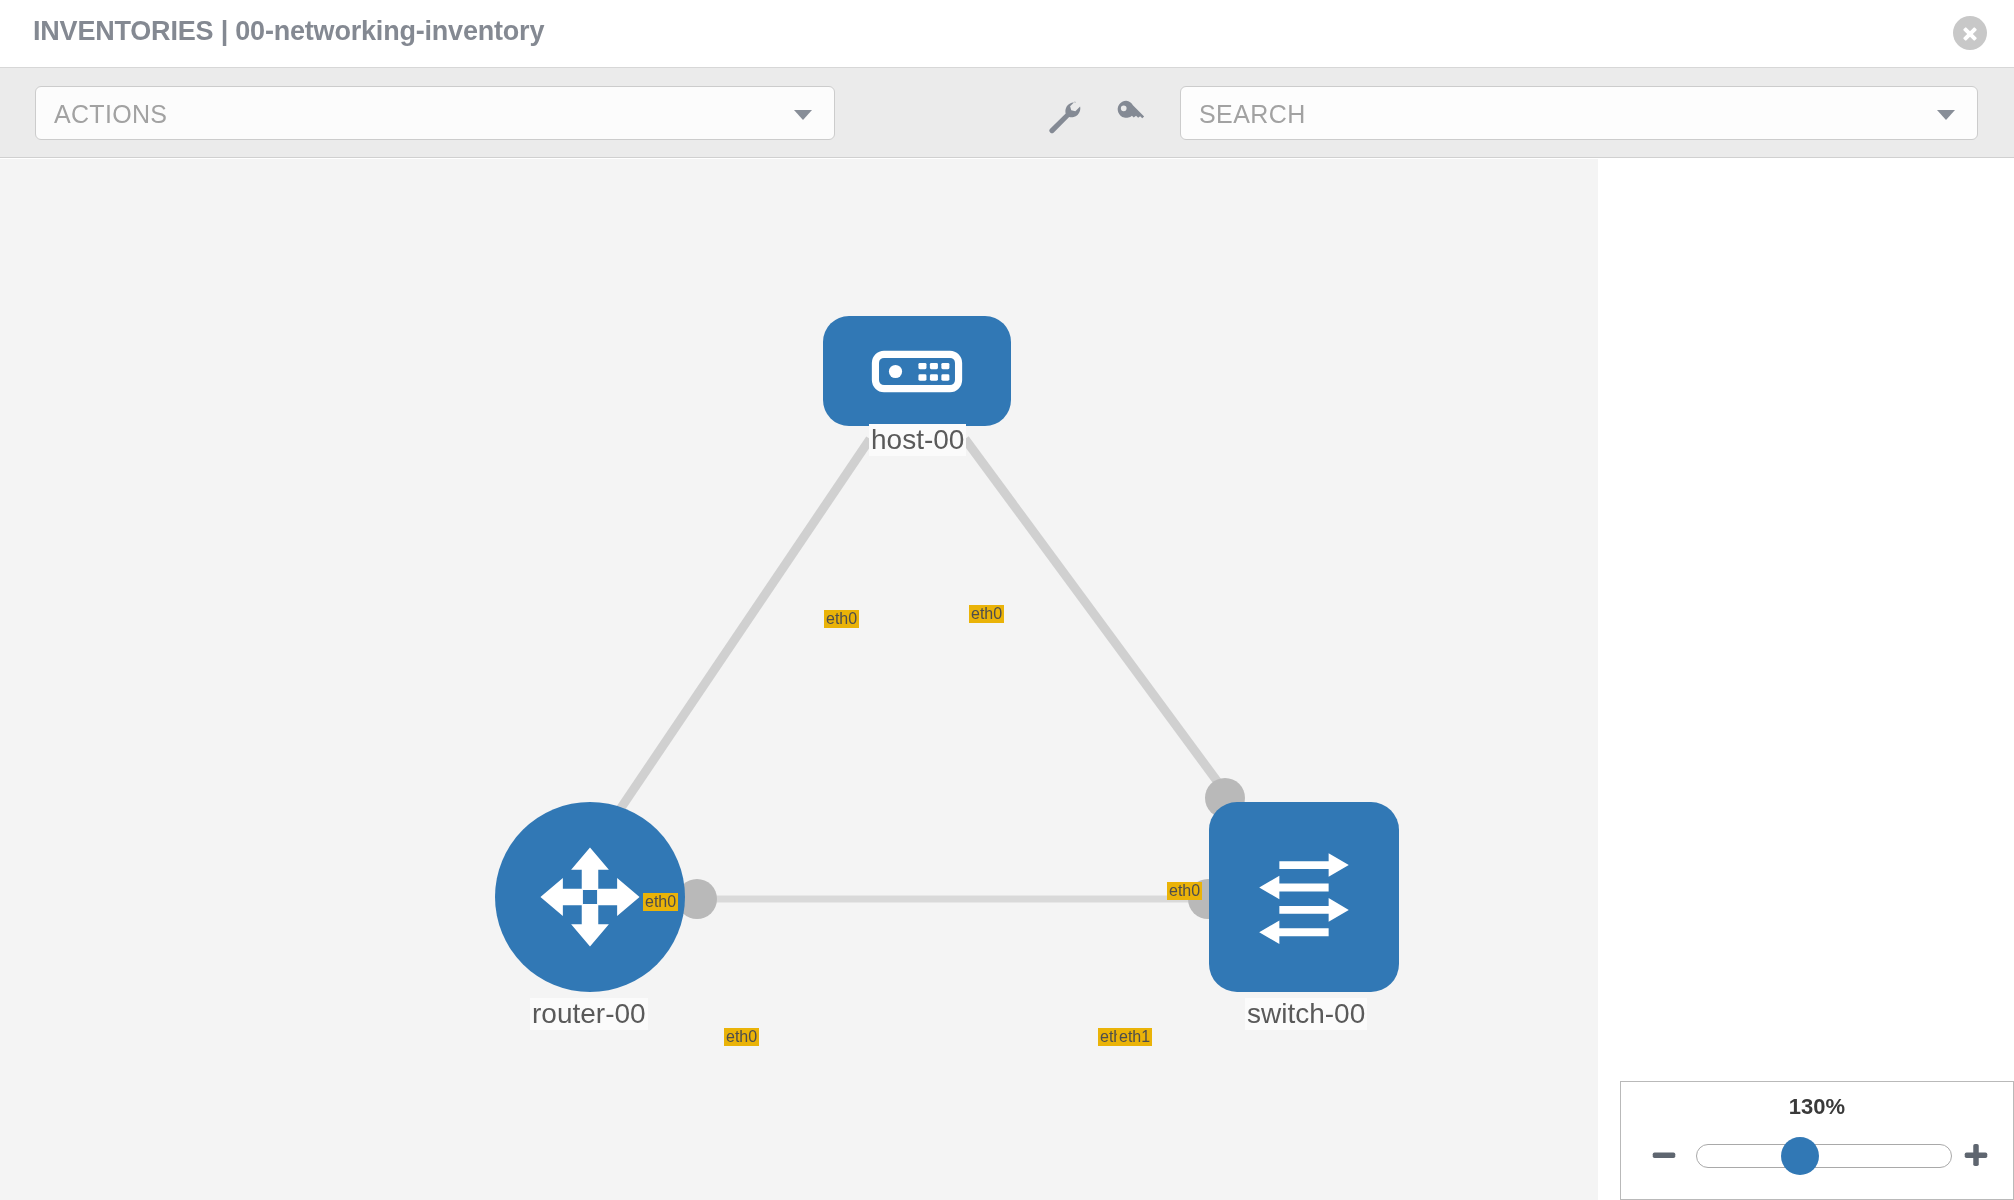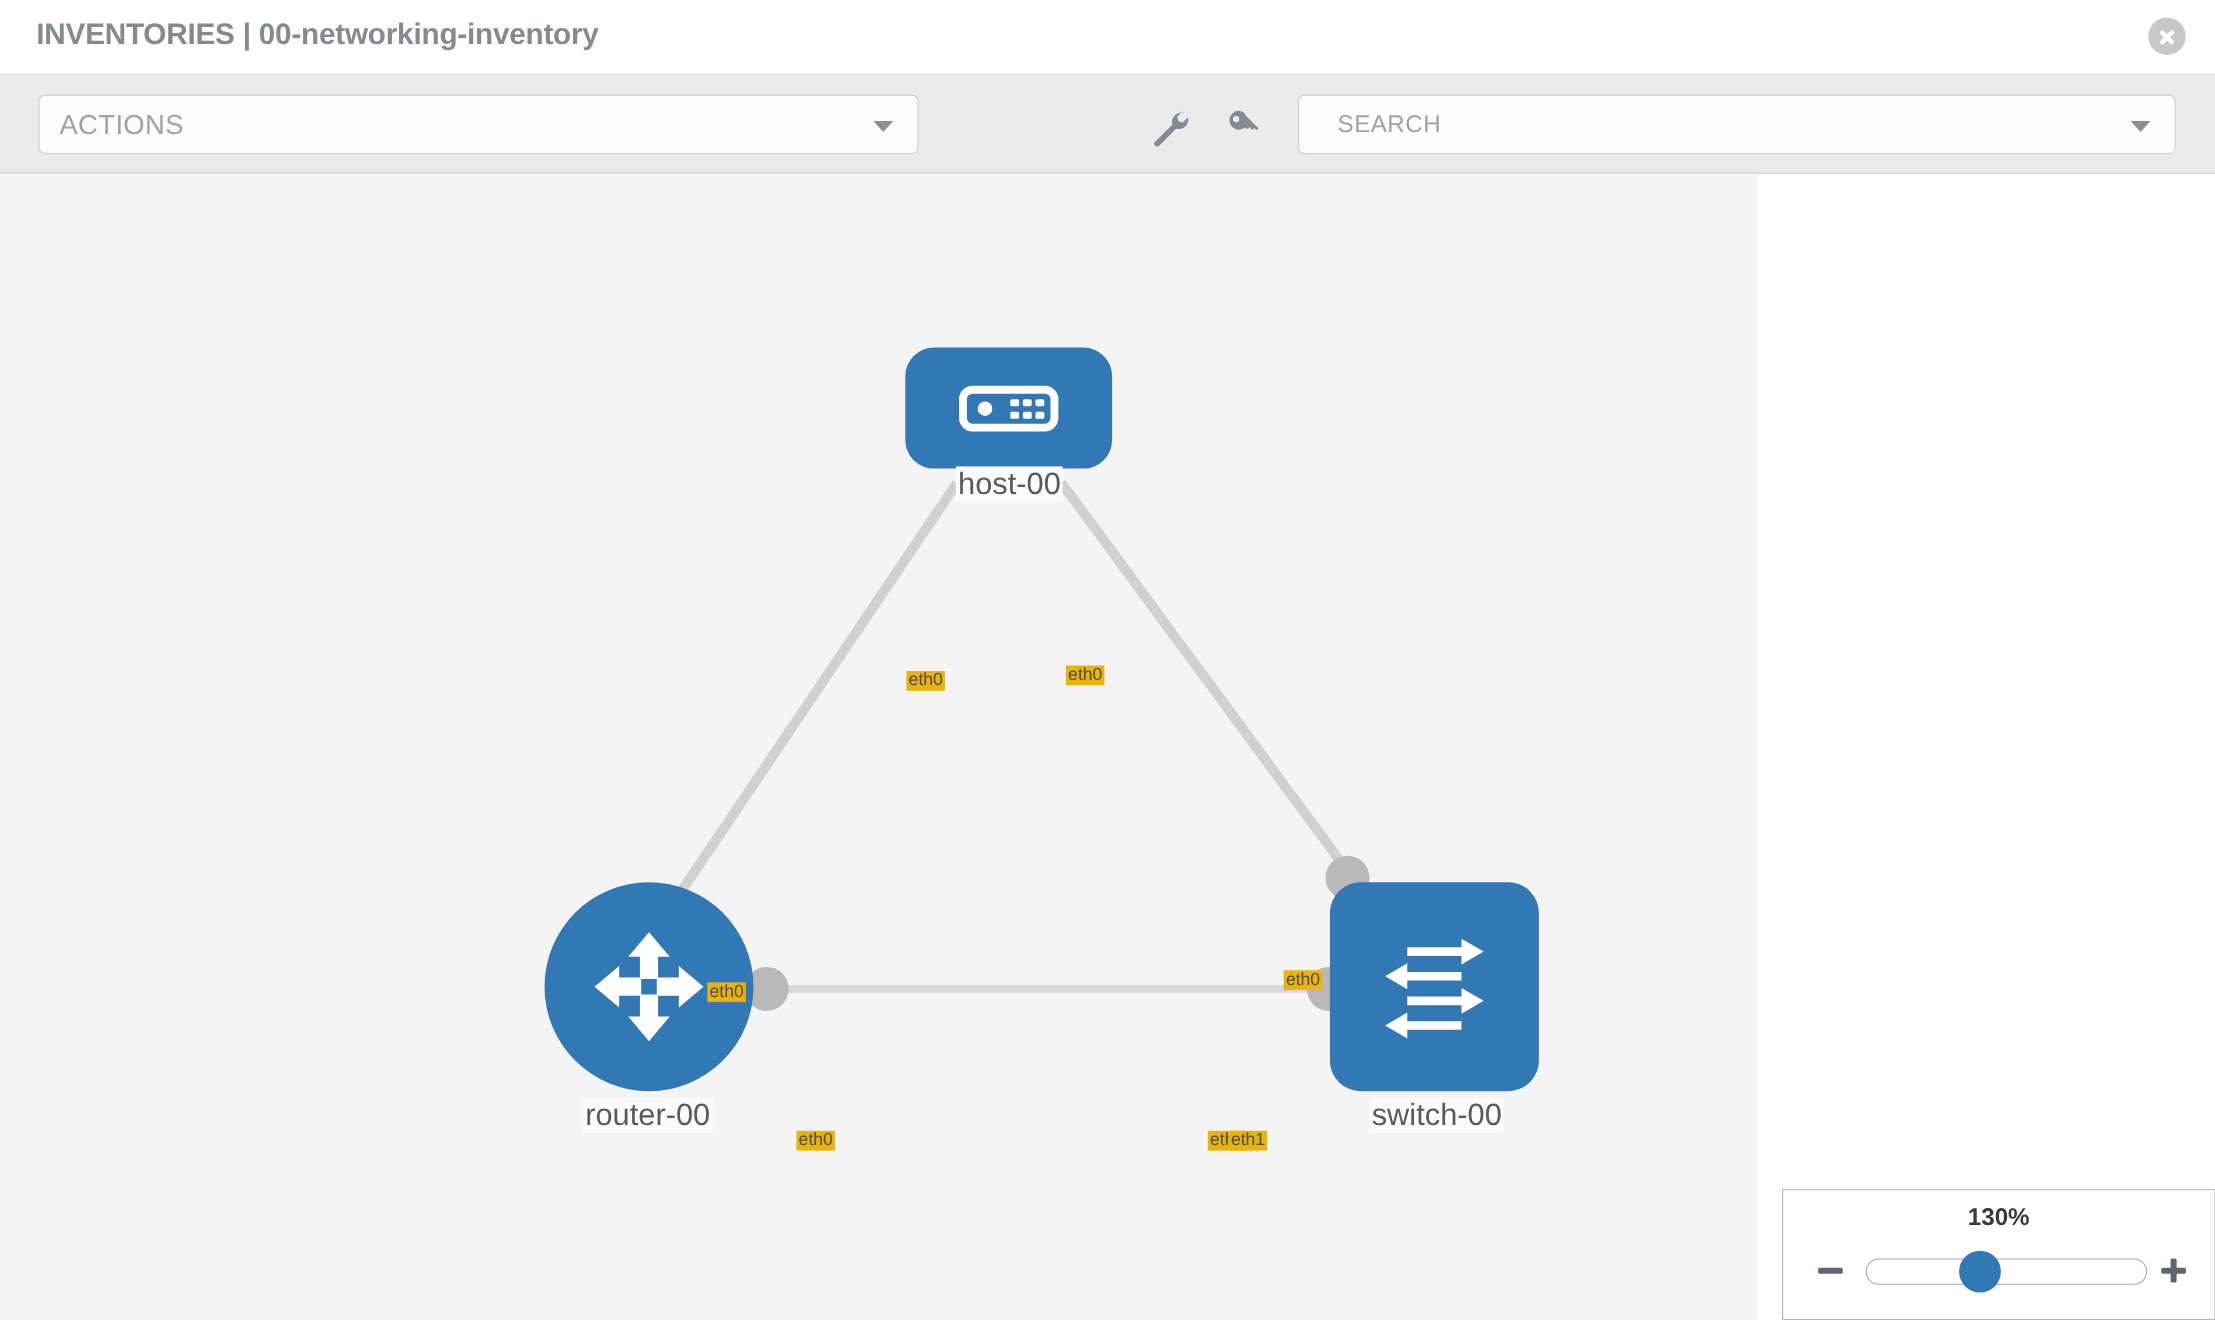--- a/index.html
+++ b/index.html
@@ -72,21 +72,21 @@
   .tool-icon.key    { left: 1112px; }
   .search-box {
     position: absolute; left: 1180px; top: 86px;
     width: 798px; height: 54px;
     background: #fdfdfd;
     border: 1px solid #cccccc; border-radius: 6px;
     cursor: text;
   }
   .search-box .sel-label {
     position: absolute; left: 18px; top: 13px;
-    font-size: 22px; color: #a2a2a2; letter-spacing: 0.4px; margin-left: 17px;
+    font-size: 25px; color: #a2a2a2; letter-spacing: 0.4px;
   }
 
   
   .canvas {
     position: absolute; left: 0; top: 159px;
     width: 1598px; height: 1041px;
     background: #f4f4f4;
     overflow: hidden;
   }
   .topology { position: absolute; left: 0; top: 0; width: 2014px; height: 1041px; }

